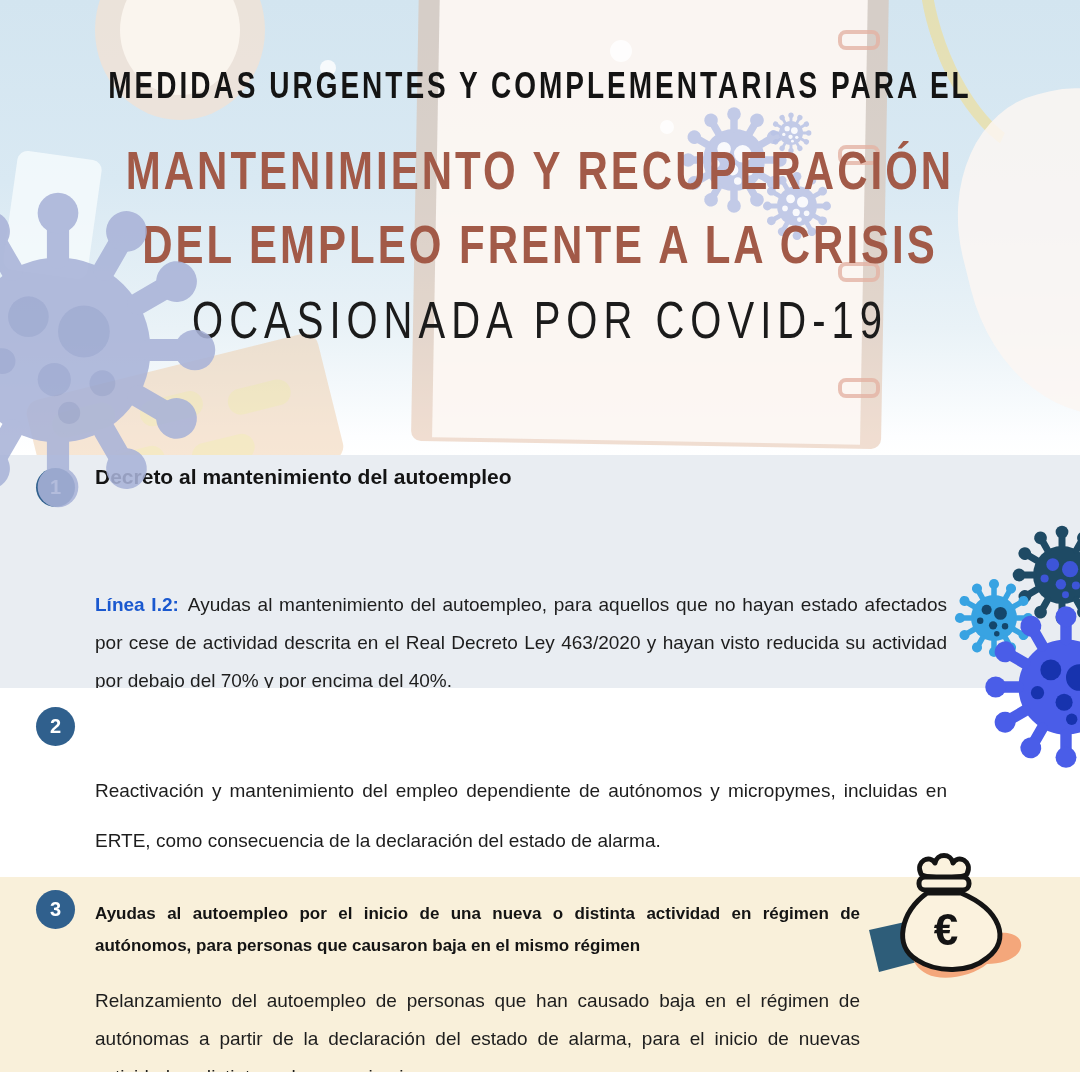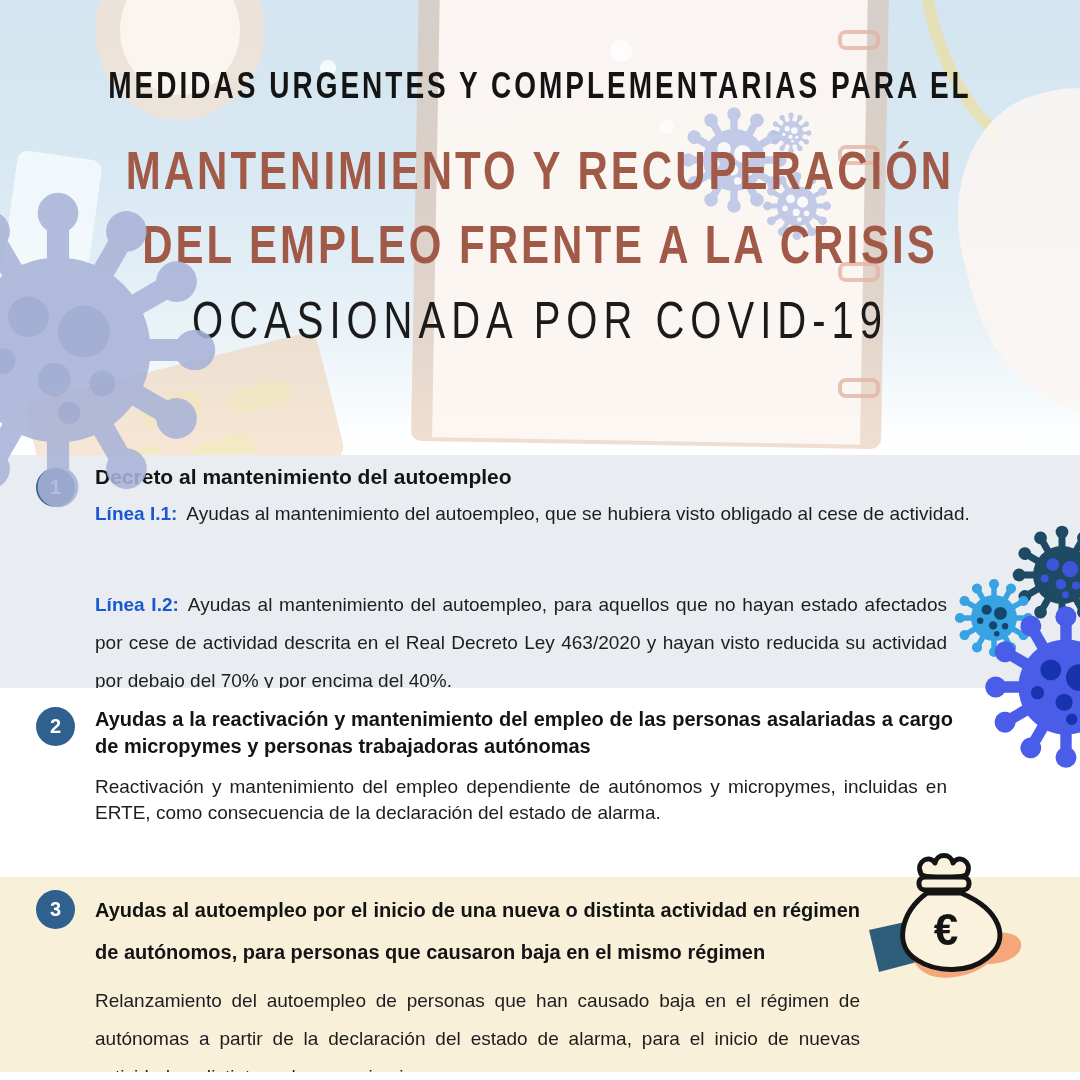--- a/index.html
+++ b/index.html
@@ -39,27 +39,27 @@
 
   .num{position:absolute;left:36px;width:39px;height:39px;border-radius:50%;background:#30608d;
        color:#fff;font-weight:700;font-size:20px;display:flex;align-items:center;justify-content:center;}
   .sec1 .num{top:13px;}
   .sec2 .num{top:19px;}
   .sec3 .num{top:13px;}
 
   .h{position:absolute;left:95px;color:#141414;font-weight:700;}
   .sec1 .h{top:10px;font-size:21px;width:870px;}
   .sec2 .h{top:18px;font-size:20px;width:858px;line-height:27px;text-align:justify;}
-  .sec3 .h{top:12px;font-size:20px;width:765px;line-height:42px;text-align:justify;}
+  .sec3 .h{top:21px;font-size:17px;width:765px;line-height:32px;text-align:justify;}
 
   .p{position:absolute;left:95px;color:#1d1d1d;font-size:19px;}
   .p .lbl{color:#1a58cf;font-weight:700;margin-right:9px;}
   .p1a{top:48px;width:900px;}
   .p1b{top:95px;width:852px;line-height:38px;text-align:justify;margin-top:36px;}
-  .p2{top:86px;width:852px;line-height:26px;text-align:justify;}
+  .p2{top:78px;width:852px;line-height:50px;text-align:justify;}
   .p3{top:105px;width:765px;line-height:38px;text-align:justify;}
 
   
   svg.deco{position:absolute;overflow:visible;pointer-events:none;}
 </style>
 </head>
 <body>
 
 <div id="poster">
 
@@ -129,31 +129,27 @@
 
     <div class="title t1">MEDIDAS URGENTES Y COMPLEMENTARIAS PARA EL</div>
     <div class="title t2">MANTENIMIENTO Y RECUPERACIÓN</div>
     <div class="title t3">DEL EMPLEO FRENTE A LA CRISIS</div>
     <div class="title t4">OCASIONADA POR COVID-19</div>
   </div>
 
   <div class="section sec1">
     <div class="num">1</div>
     <div class="h">Decreto al mantenimiento del autoempleo</div>
-    <div class="p p1a">
-      <span class="lbl">Línea I.1:</span><span>Ayudas al mantenimiento del autoempleo, que se hubiera visto obligado al cese de actividad.</span>
-    </div>
     <div class="p p1b">
       <span class="lbl">Línea I.2:</span><span>Ayudas al mantenimiento del autoempleo, para aquellos que no hayan estado afectados por cese de actividad descrita en el Real Decreto Ley 463/2020 y hayan visto reducida su actividad por debajo del 70% y por encima del 40%.</span>
     </div>
   </div>
 
   <div class="section sec2">
     <div class="num">2</div>
-    <div class="h">Ayudas a la reactivación y mantenimiento del empleo de las personas asalariadas a cargo de micropymes y personas trabajadoras autónomas</div>
     <div class="p p2">
       <span>Reactivación y mantenimiento del empleo dependiente de autónomos y micropymes, incluidas en ERTE, como consecuencia de la declaración del estado de alarma.</span>
     </div>
   </div>
 
   <div class="section sec3">
     <div class="num">3</div>
     <div class="h">Ayudas al autoempleo por el inicio de una nueva o distinta actividad en régimen de autónomos, para personas que causaron baja en el mismo régimen</div>
     <div class="p p3">
       <span>Relanzamiento del autoempleo de personas que han causado baja en el régimen de autónomas a partir de la declaración del estado de alarma, para el inicio de nuevas actividades, distintas a las que ejercieron</span>

